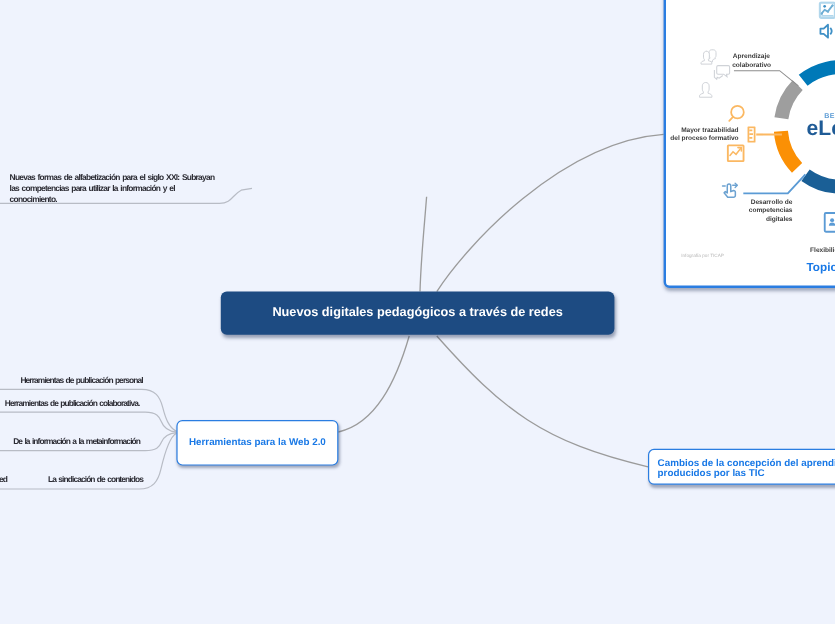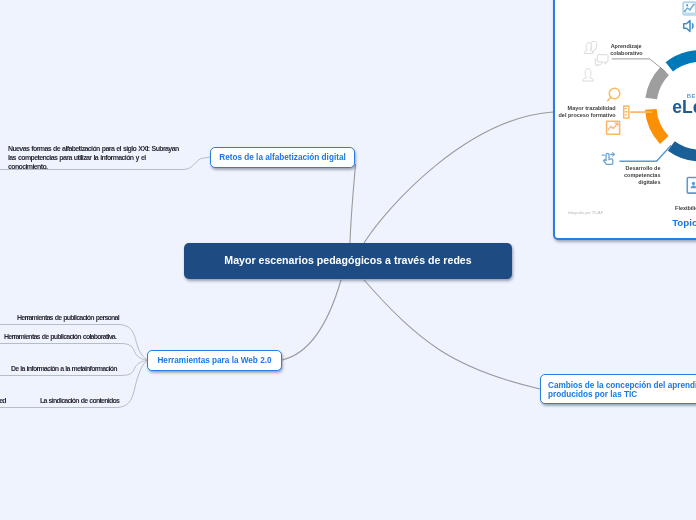--- a/index.html
+++ b/index.html
@@ -47,27 +47,26 @@
       <path d="M0,169.5 H183 C193,169.5 194,162 201,158.5 L210,157"></path>
       <path d="M0,324.5 H118 C129.5,324.5 133.3,330.5 135.6,339.5 C137.9,348.5 140.5,356 147,359.5"></path>
       <path d="M0,343.5 H121 C130.5,343.5 132.8,347 134.5,351.5 C136.2,356 140.5,359.5 147,360"></path>
       <path d="M0,375.5 H121 C130.5,375.5 132.8,372.5 134.5,368.5 C136.2,364.5 140.5,361 147,360.5"></path>
       <path d="M0,407.5 H116 C127.5,407.5 131.8,401 134.1,391 C136.4,381 140.5,364.5 147,361"></path>
     </g>
   </svg>
 
   <div class="node central">
     <div>
-      <div>Mayor escenarios pedagógicos a través de redes</div>
+      <div>Nuevos digitales pedagógicos a través de redes</div>
     </div>
   </div>
 
-  <div class="node mainbranch" style="left:210px;top:147px;width:145px;height:21px;">Retos de la alfabetización digital</div>
 
-  <div class="node mainbranch" style="left:147px;top:350px;width:135px;height:21px;">Herramientas para la Web 2.0</div>
+  <div class="node mainbranch" style="left:147px;top:350px;width:135px;height:38px;">Herramientas para la Web 2.0</div>
 
   <div class="node mainbranch" style="left:540px;top:374px;width:180px;height:30px;justify-content:flex-start;align-items:center;padding-left:7px;padding-top:2px;text-align:left;line-height:9px;">
     <div>
       <div>Cambios de la concepción del aprendizaje</div>
       <div>producidos por las TIC</div>
     </div>
   </div>
 
   <div class="leafpara" style="left:8px;top:144px;">
     <div>Nuevas formas de alfabetización para el siglo XXI: Subrayan</div>

